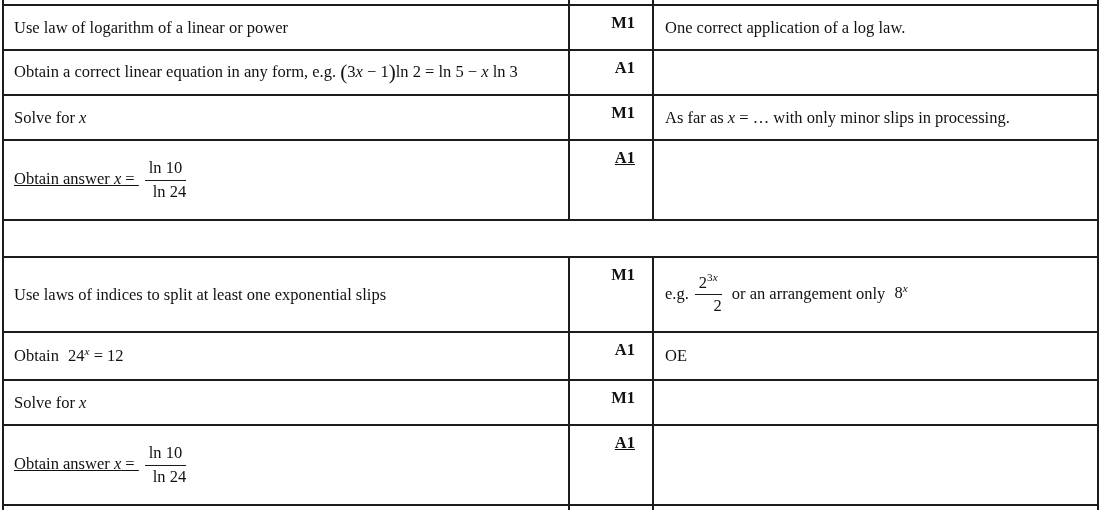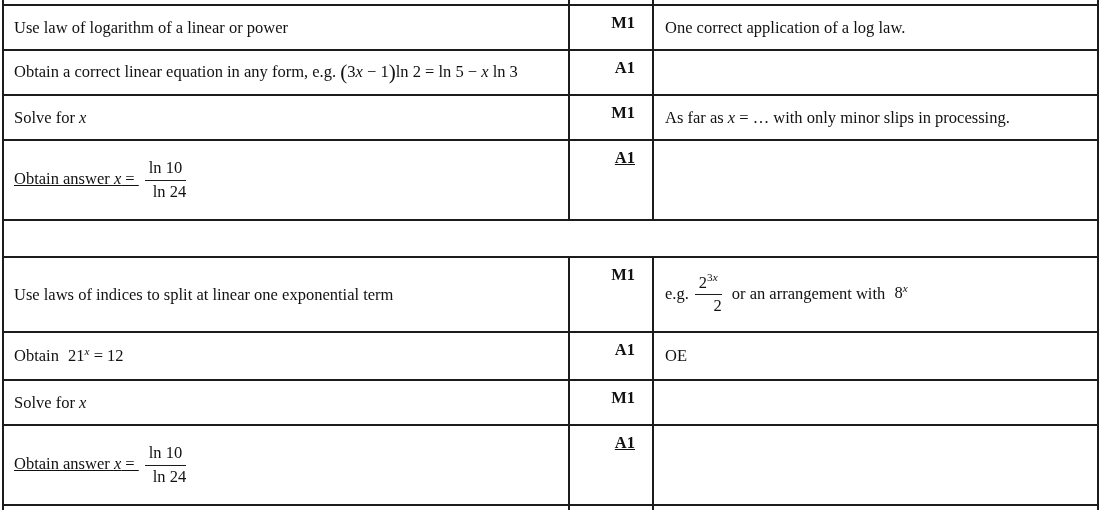--- a/index.html
+++ b/index.html
@@ -149,33 +149,33 @@
     </tr>
 
     <tr class="h37">
       <td class="hdr" colspan="3">
         <span></span>
       </td>
     </tr>
 
     <tr class="h75">
       <td class="desc">
-        <span>Use laws of indices to split at linear one exponential term</span>
-      </td>
-      <td class="mark">
-        <span>M1</span>
-      </td>
-      <td class="comment">
-        <span>e.g.</span><span class="frac"><span class="num"><span>2</span><span class="sup"><span>3</span><span class="it">x</span></span></span><span class="den">2</span></span><span> or an arrangement with </span><span class="mgap">8</span><span class="sup it">x</span>
+        <span>Use laws of indices to split at least one exponential slips</span>
+      </td>
+      <td class="mark">
+        <span>M1</span>
+      </td>
+      <td class="comment">
+        <span>e.g.</span><span class="frac"><span class="num"><span>2</span><span class="sup"><span>3</span><span class="it">x</span></span></span><span class="den">2</span></span><span> or an arrangement only </span><span class="mgap">8</span><span class="sup it">x</span>
       </td>
     </tr>
 
     <tr class="h48">
       <td class="desc">
-        <span>Obtain </span><span class="mgap">21</span><span class="sup it">x</span><span> = 12</span>
+        <span>Obtain </span><span class="mgap">24</span><span class="sup it">x</span><span> = 12</span>
       </td>
       <td class="mark">
         <span>A1</span>
       </td>
       <td class="comment">
         <span>OE</span>
       </td>
     </tr>
 
     <tr class="h37">

